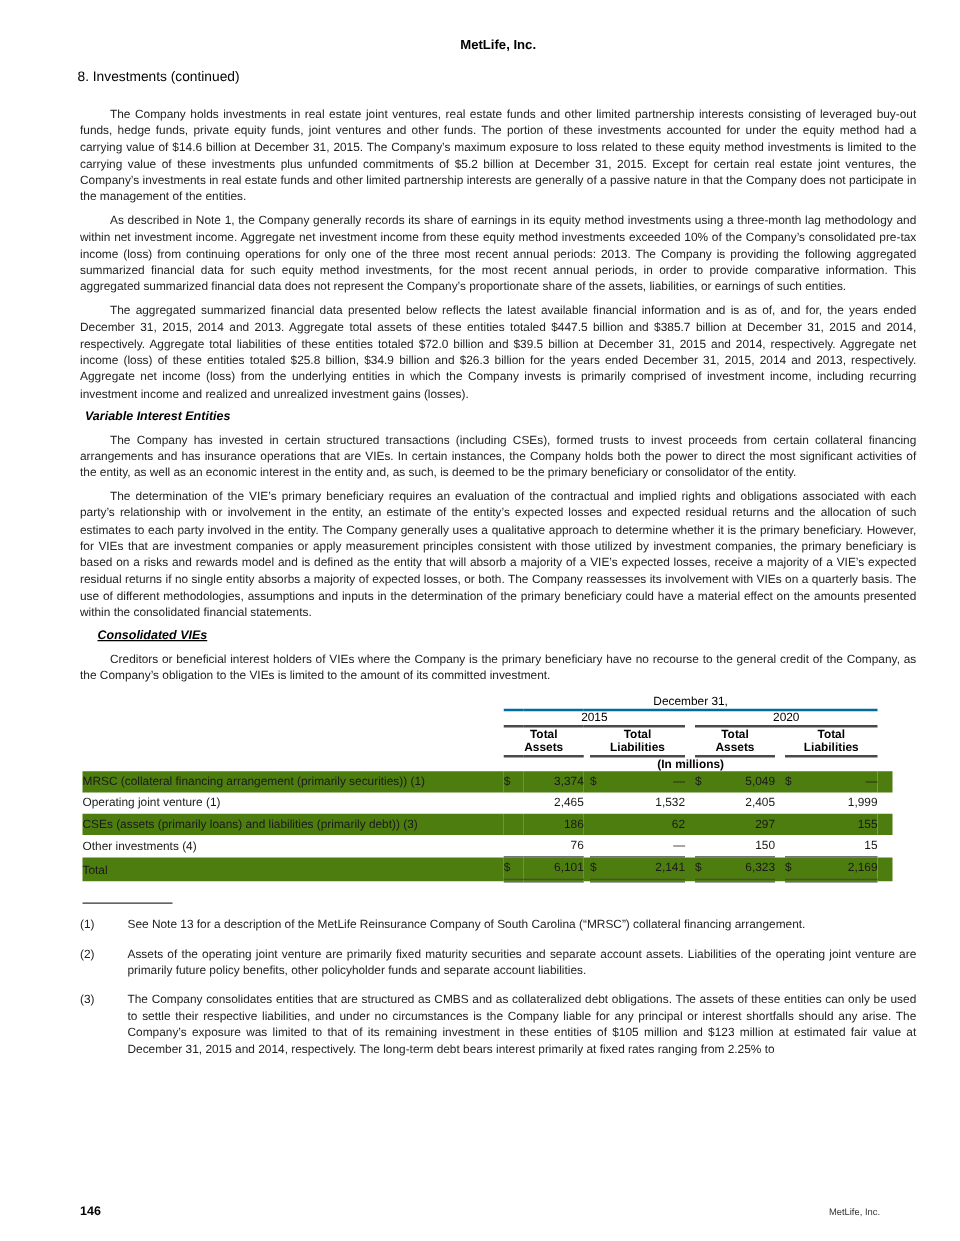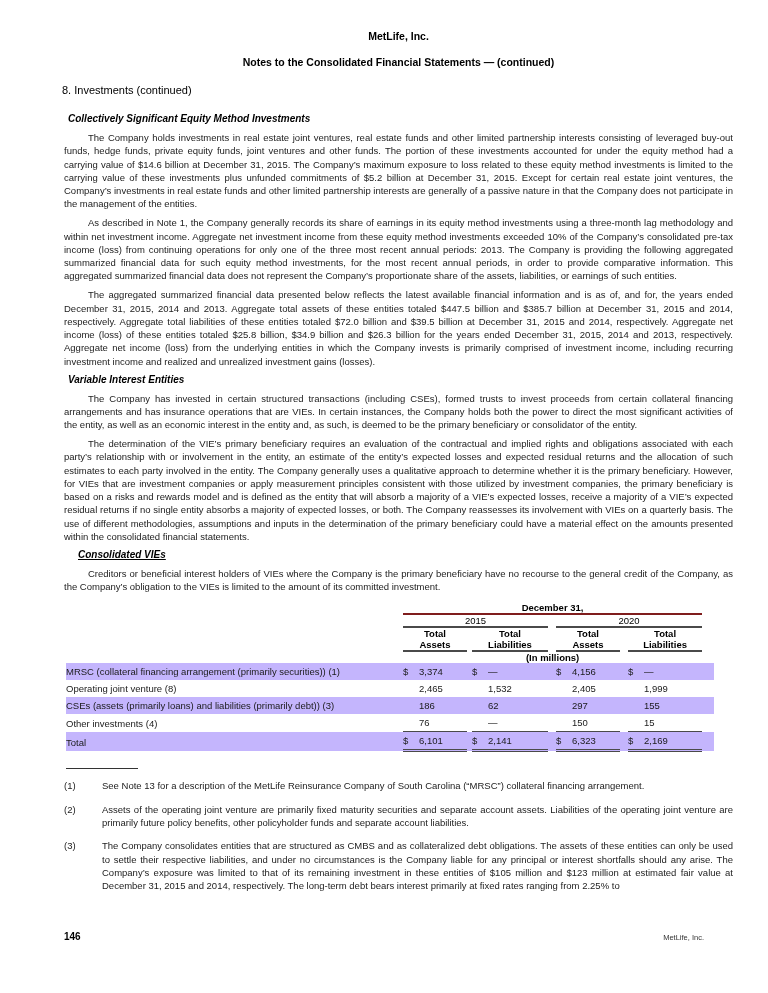--- a/index.html
+++ b/index.html
@@ -23,54 +23,52 @@
   p.body {
     font-size:9.5px; line-height:13.3px; text-align:justify;
     text-indent:24px; margin-bottom:5.5px; color:#222;
   }
 
   
   .tbl-wrap { margin-top:9px; margin-left:2px; }
   table.vie { border-collapse:collapse; table-layout:fixed; width:648px; font-size:9.5px; }
   table.vie td { padding:0; vertical-align:bottom; line-height:11px; }
 
-  td.hdr-date { text-align:center; font-weight:bold; color:#000; border-bottom:2px solid #7f1d1d; padding-bottom:4px; }
+  td.hdr-date { text-align:center; font-weight:normal; color:#000; border-bottom:2px solid #0369a1; padding-bottom:4px; }
   td.yr   { text-align:center; font-weight:normal; color:#000; border-bottom:2px solid #4a4a4a; padding:3px 0 4px; }
   td.colh { text-align:center; font-weight:bold; color:#000; border-bottom:2px solid #4a4a4a; padding:4px 0 3px; }
   td.units{ text-align:center; font-weight:bold; color:#000; padding:3px 0 2px; }
 
   tr.body-row td, tr.total-row td { padding-top:3px; padding-bottom:3px; }
   td.lbl { text-align:left; padding-left:4px; }
   td.total-lbl { padding-left:34px; }
   td.d { text-align:left; padding-left:2px; }
-  td.v { }
-  tr.shaded td { background:#c4b5fd; }
+  td.v { text-align:right; }
+  tr.shaded td { background:#4d7c0f; }
   tr.total-row td.d, tr.total-row td.v { border-top:1px solid #4a4a4a; border-bottom:3px double #4a4a4a; }
 
   
   .fn-rule { width:72px; border-top:1px solid #333; margin:16px 0 10px 2px; }
   .fn { display:flex; font-size:9.5px; line-height:13.3px; margin-bottom:10px; color:#222; }
   .fn-num { width:38px; flex-shrink:0; }
   .fn-text { flex:1; text-align:justify; }
 
   
-  .footer { position:absolute; left:64px; right:64px; top:931px; display:flex; justify-content:space-between; align-items:baseline; }
+  .footer { position:absolute; left:64px; right:64px; top:964px; display:flex; justify-content:space-between; align-items:baseline; }
   .page-num { font-weight:bold; font-size:10px; color:#000; }
   .footer-company { font-size:7.5px; color:#333; }
 </style>
 </head>
 <body>
 
 <div class="page">
 
   <div class="company">MetLife, Inc.</div>
-  <div class="doc-title">Notes to the Consolidated Financial Statements — (continued)</div>
   <div class="section-h">8. Investments (continued)</div>
 
-  <div class="sub-h">Collectively Significant Equity Method Investments</div>
   <p class="body">The Company holds investments in real estate joint ventures, real estate funds and other limited partnership interests consisting of leveraged buy-out funds, hedge funds, private equity funds, joint ventures and other funds. The portion of these investments accounted for under the equity method had a carrying value of $14.6 billion at December 31, 2015. The Company’s maximum exposure to loss related to these equity method investments is limited to the carrying value of these investments plus unfunded commitments of $5.2 billion at December 31, 2015. Except for certain real estate joint ventures, the Company’s investments in real estate funds and other limited partnership interests are generally of a passive nature in that the Company does not participate in the management of the entities.</p>
   <p class="body">As described in Note 1, the Company generally records its share of earnings in its equity method investments using a three-month lag methodology and within net investment income. Aggregate net investment income from these equity method investments exceeded 10% of the Company’s consolidated pre-tax income (loss) from continuing operations for only one of the three most recent annual periods: 2013. The Company is providing the following aggregated summarized financial data for such equity method investments, for the most recent annual periods, in order to provide comparative information. This aggregated summarized financial data does not represent the Company’s proportionate share of the assets, liabilities, or earnings of such entities.</p>
   <p class="body">The aggregated summarized financial data presented below reflects the latest available financial information and is as of, and for, the years ended December 31, 2015, 2014 and 2013. Aggregate total assets of these entities totaled $447.5 billion and $385.7 billion at December 31, 2015 and 2014, respectively. Aggregate total liabilities of these entities totaled $72.0 billion and $39.5 billion at December 31, 2015 and 2014, respectively. Aggregate net income (loss) of these entities totaled $25.8 billion, $34.9 billion and $26.3 billion for the years ended December 31, 2015, 2014 and 2013, respectively. Aggregate net income (loss) from the underlying entities in which the Company invests is primarily comprised of investment income, including recurring investment income and realized and unrealized investment gains (losses).</p>
 
   <div class="sub-h">Variable Interest Entities</div>
   <p class="body">The Company has invested in certain structured transactions (including CSEs), formed trusts to invest proceeds from certain collateral financing arrangements and has insurance operations that are VIEs. In certain instances, the Company holds both the power to direct the most significant activities of the entity, as well as an economic interest in the entity and, as such, is deemed to be the primary beneficiary or consolidator of the entity.</p>
   <p class="body">The determination of the VIE’s primary beneficiary requires an evaluation of the contractual and implied rights and obligations associated with each party’s relationship with or involvement in the entity, an estimate of the entity’s expected losses and expected residual returns and the allocation of such estimates to each party involved in the entity. The Company generally uses a qualitative approach to determine whether it is the primary beneficiary. However, for VIEs that are investment companies or apply measurement principles consistent with those utilized by investment companies, the primary beneficiary is based on a risks and rewards model and is defined as the entity that will absorb a majority of a VIE’s expected losses, receive a majority of a VIE’s expected residual returns if no single entity absorbs a majority of expected losses, or both. The Company reassesses its involvement with VIEs on a quarterly basis. The use of different methodologies, assumptions and inputs in the determination of the primary beneficiary could have a material effect on the amounts presented within the consolidated financial statements.</p>
 
   <div class="sub-h underlined">Consolidated VIEs</div>
   <p class="body">Creditors or beneficial interest holders of VIEs where the Company is the primary beneficiary have no recourse to the general credit of the Company, as the Company’s obligation to the VIEs is limited to the amount of its committed investment.</p>
@@ -125,28 +123,28 @@
       <tbody>
           <tr class="shaded body-row">
             <td class="lbl">MRSC (collateral financing arrangement (primarily securities)) (1)</td>
             <td class="d">$</td>
             <td class="v">3,374</td>
             <td></td>
             <td class="d">$</td>
             <td class="v">—</td>
             <td></td>
             <td class="d">$</td>
-            <td class="v">4,156</td>
+            <td class="v">5,049</td>
             <td></td>
             <td class="d">$</td>
             <td class="v">—</td>
             <td></td>
           </tr>
           <tr class="body-row">
-            <td class="lbl">Operating joint venture (8)</td>
+            <td class="lbl">Operating joint venture (1)</td>
             <td class="d"></td>
             <td class="v">2,465</td>
             <td></td>
             <td class="d"></td>
             <td class="v">1,532</td>
             <td></td>
             <td class="d"></td>
             <td class="v">2,405</td>
             <td></td>
             <td class="d"></td>

